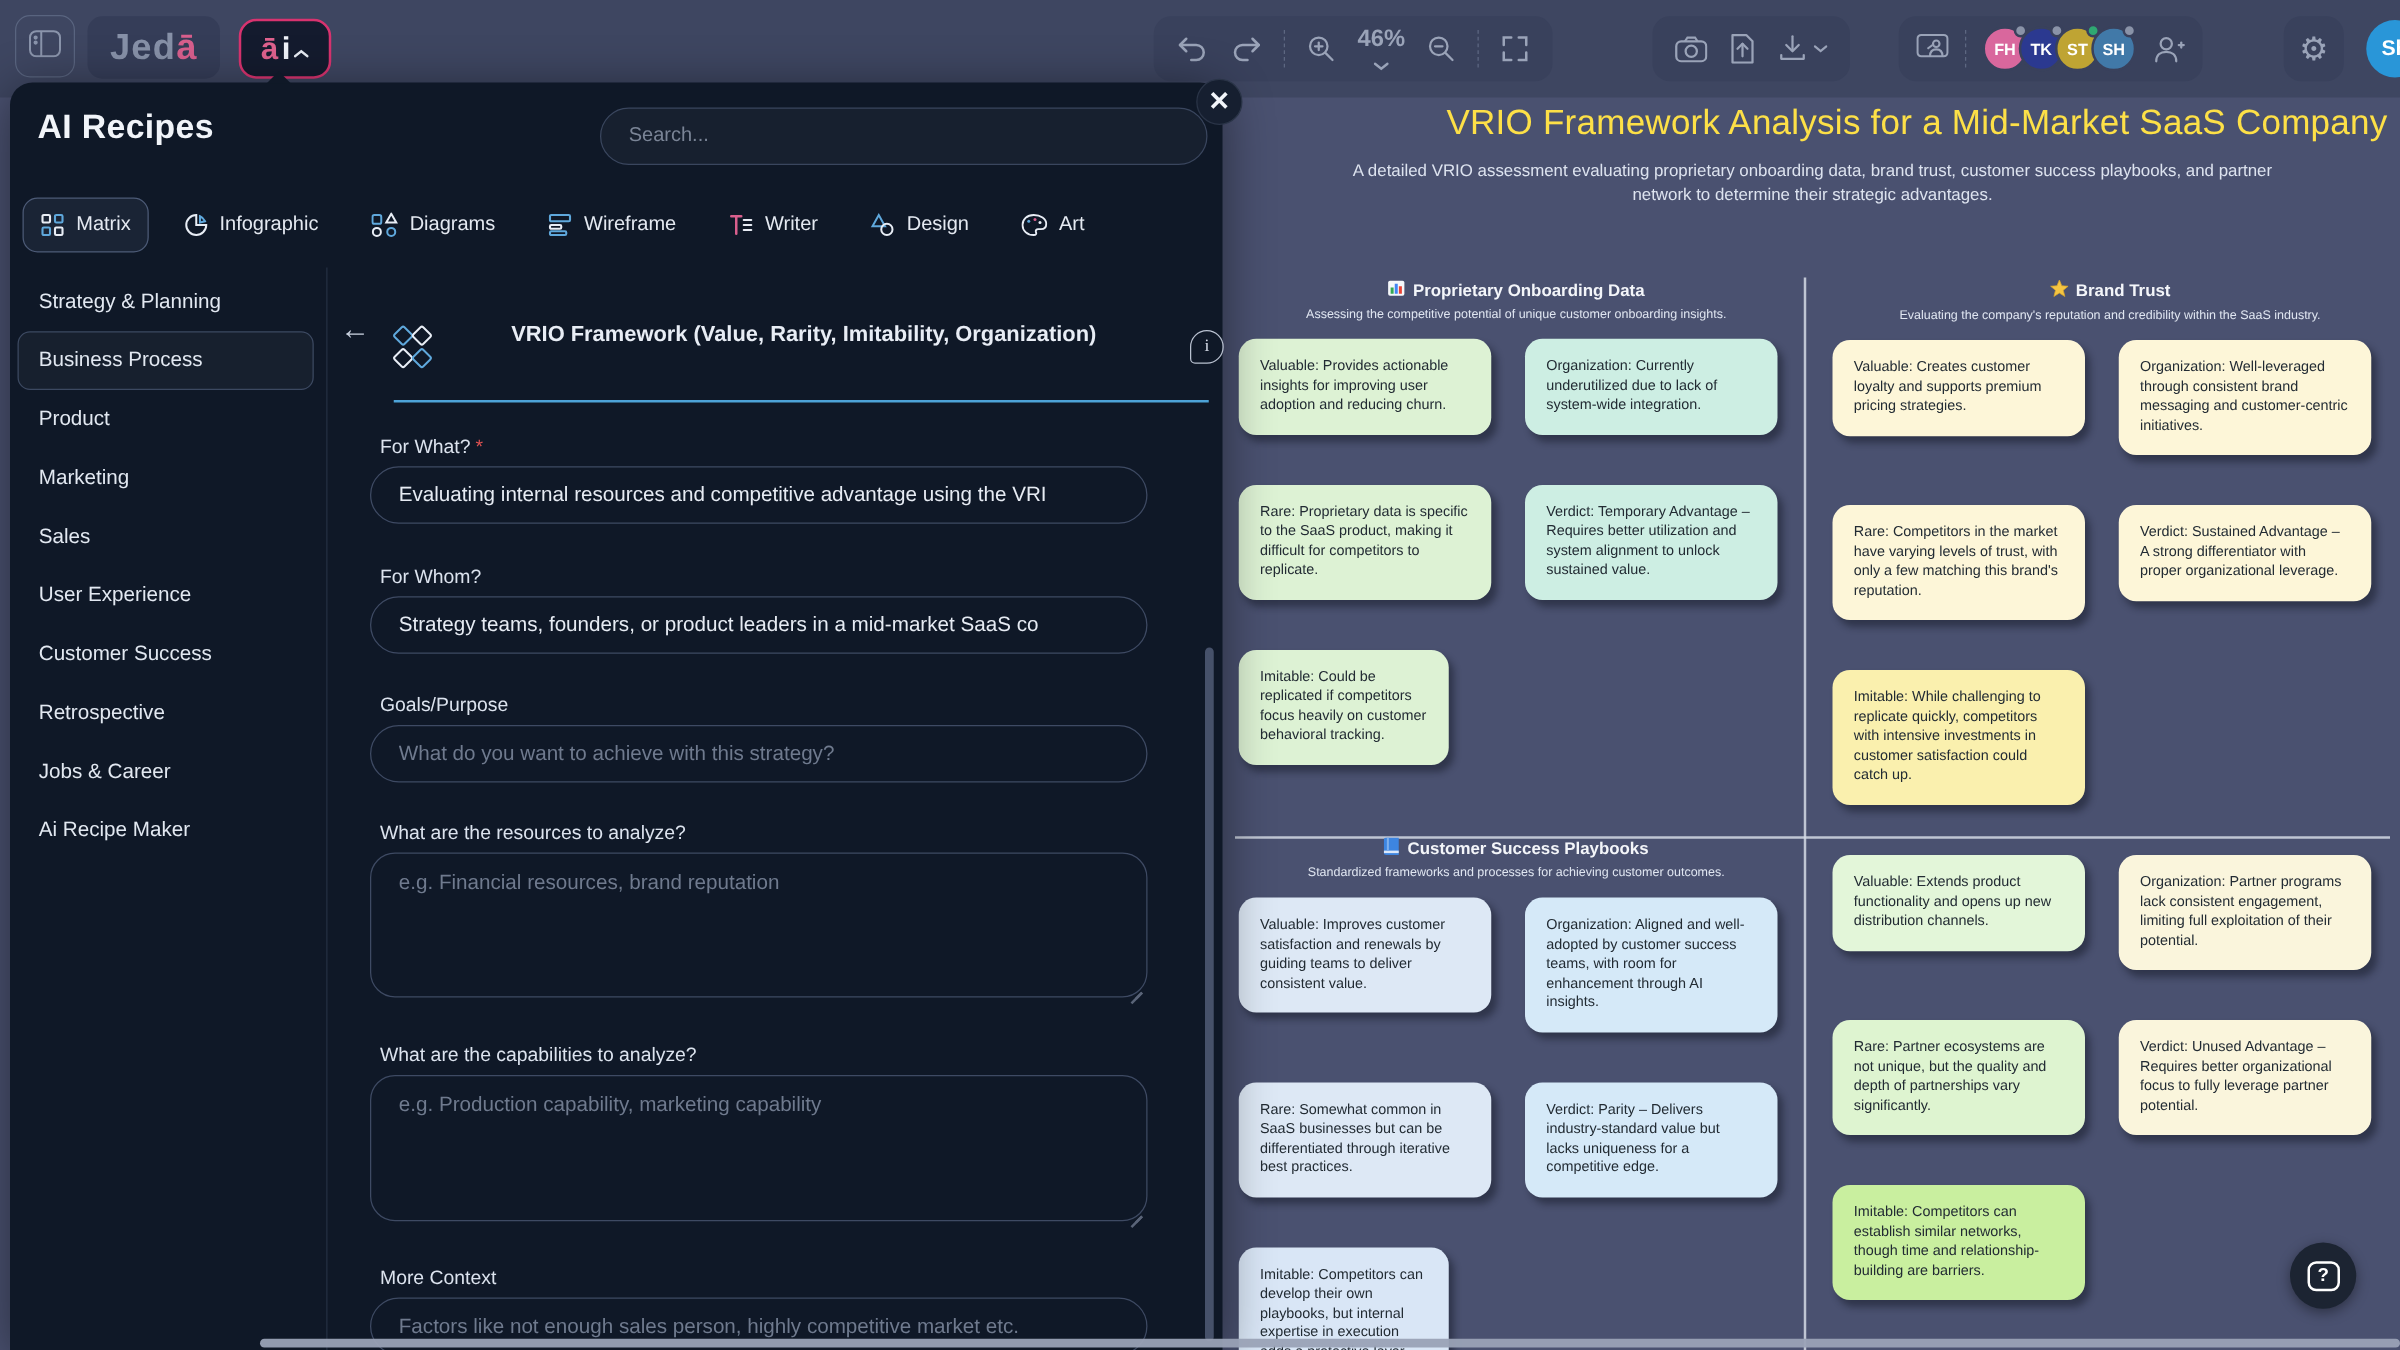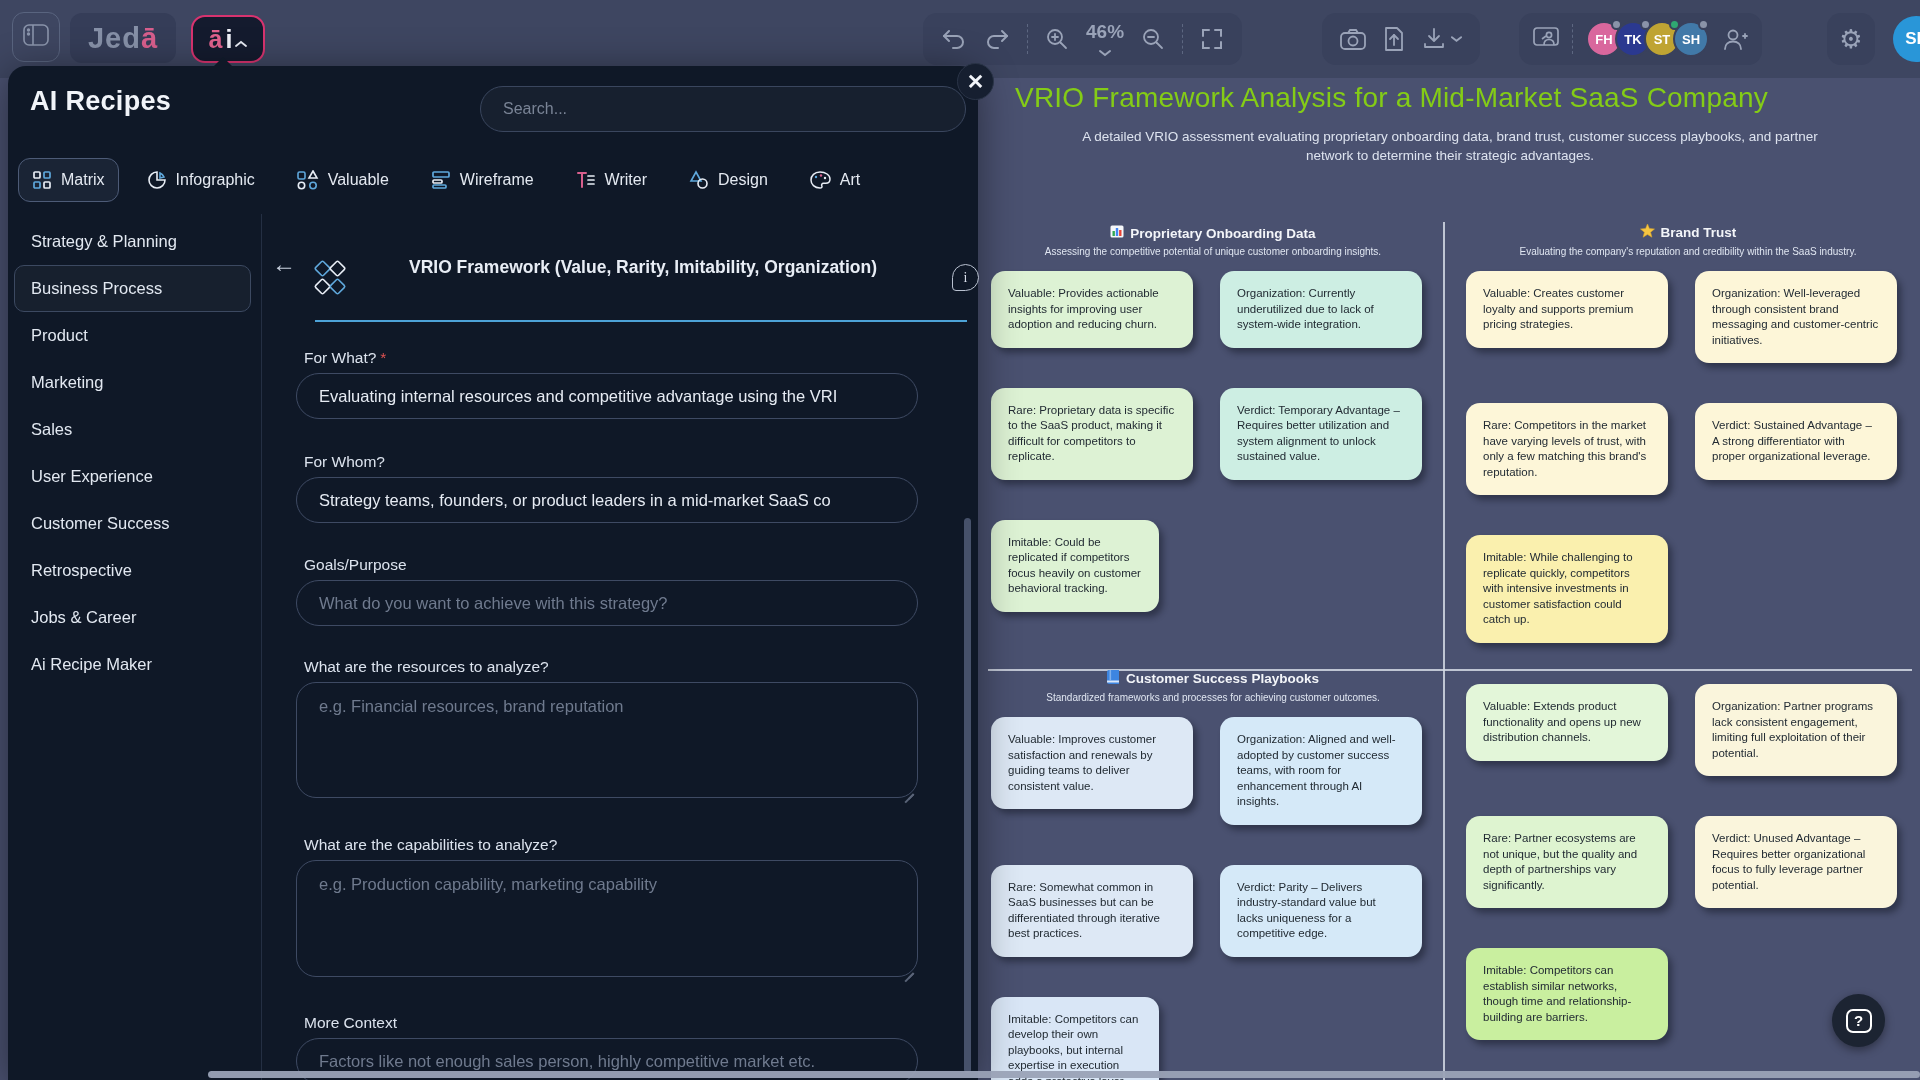--- a/index.html
+++ b/index.html
@@ -88,22 +88,22 @@
           border-radius:20px; color:#e6ebf3; font-size:16.5px; padding:14px 22px; resize:none;
           font-family:"Liberation Sans",sans-serif; }
   .f-ta::placeholder { color:#6f7a8e; }
   .ta-grip { position:absolute; width:12px; height:12px; }
   .ta-grip::before { content:""; position:absolute; right:0; bottom:2px; width:12px; height:1.5px; background:#5a6478; transform:rotate(-45deg); transform-origin:right bottom; }
   .ta-grip::after  { content:""; position:absolute; right:0; bottom:2px; width:7px;  height:1.5px; background:#5a6478; transform:rotate(-45deg); transform-origin:right bottom; }
 
   .panel-scrollbar { position:absolute; left:956px; top:452px; width:7px; height:555px; background:#46516a; border-radius:4px; cursor:pointer; }
 
   
-  .canvas-title { position:absolute; left:929px; top:82px; width:925px; text-align:center;
-                  font-size:28px; color:#84cc16; letter-spacing:.2px; cursor:default; }
+  .canvas-title { position:absolute; left:985px; top:82px; width:925px; text-align:right;
+                  font-size:28px; color:#fde047; letter-spacing:.2px; cursor:default; }
   .canvas-subtitle { position:absolute; left:1070px; top:127px; width:760px; text-align:center;
                      font-size:13.5px; color:#dde3ef; line-height:19px; }
   .div-v { position:absolute; left:1443px; top:222px; width:2px; height:858px; background:rgba(212,217,228,.85); }
   .div-h { position:absolute; left:988px; top:669px; width:924px; height:2px; background:rgba(212,217,228,.85); }
 
   .quad { position:absolute; width:450px; }
   .q1 { left:988px; top:224px; } .q2 { left:1463px; top:224px; }
   .q3 { left:988px; top:670px; } .q4 { left:1463px; top:670px; }
   .quad-head { text-align:center; }
   .quad-title { font-size:13.5px; font-weight:bold; color:#f3f5f9; display:inline-flex; align-items:center; gap:6px; cursor:default; }
@@ -374,21 +374,21 @@
         </div>
         <div class="tab">
           <span>
             <svg width="22" height="20" viewBox="0 0 22 20" fill="none" stroke-width="1.6">
               <rect x="1" y="2" width="7" height="7" rx="1.5" stroke="#5fa8dc"></rect>
               <path d="M16 1 l4 7 h-8 Z" stroke="#e8edf5"></path>
               <circle cx="4.5" cy="15.5" r="3.2" stroke="#e8edf5"></circle>
               <circle cx="16" cy="15.5" r="3.2" stroke="#5fa8dc"></circle>
             </svg>
           </span>
-          <span>Valuable</span>
+          <span>Diagrams</span>
         </div>
         <div class="tab">
           <span>
             <svg width="20" height="20" viewBox="0 0 20 20" fill="none" stroke-width="1.7">
               <rect x="2" y="2" width="16" height="5" rx="1" stroke="#5fa8dc"></rect>
               <rect x="2" y="10" width="9" height="3" rx="1" stroke="#e8edf5"></rect>
               <rect x="2" y="15" width="13" height="3" rx="1" stroke="#5fa8dc"></rect>
             </svg>
           </span>
           <span>Wireframe</span>

